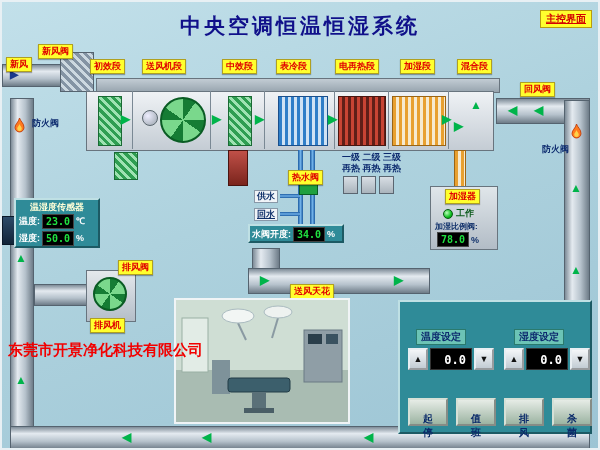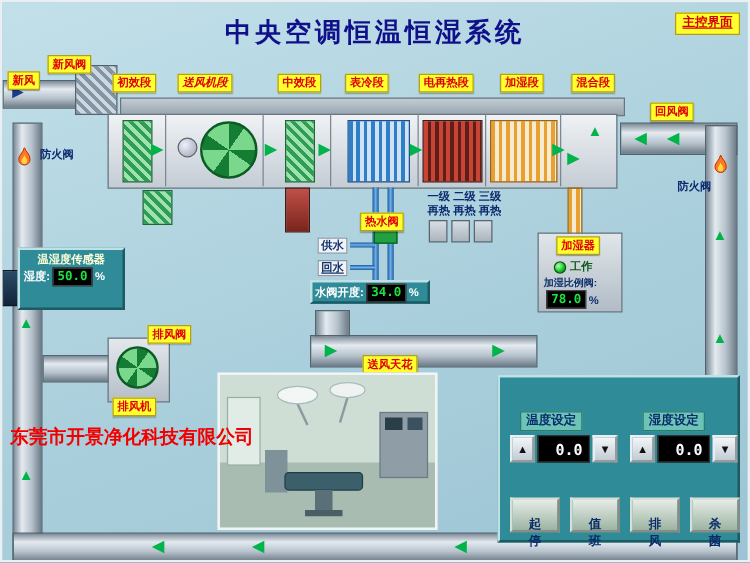--- a/index.html
+++ b/index.html
@@ -75,21 +75,21 @@
   <div class="title">中央空调恒温恒湿系统</div>
   <button class="mainbtn">主控界面</button>
 
   <div class="duct-h" style="left:0;top:62px;width:62px;height:23px;"></div>
   <div class="damper" style="left:58px;top:50px;width:32px;height:38px;"></div>
   <span class="chip" style="left:36px;top:42px;">新风阀</span>
   <span class="chip" style="left:4px;top:55px;">新风</span>
   <span class="arrow" style="left:8px;top:67px;font-size:11px;color:#1a3a8c;">▶</span>
 
   <span class="chip" style="left:88px;top:57px;">初效段</span>
-  <span class="chip" style="left:140px;top:57px;font-style:italic;">送风机段</span>
+  <span class="chip" style="left:140px;top:57px;">送风机段</span>
   <span class="chip" style="left:220px;top:57px;">中效段</span>
   <span class="chip" style="left:274px;top:57px;">表冷段</span>
   <span class="chip" style="left:333px;top:57px;">电再热段</span>
   <span class="chip" style="left:398px;top:57px;">加湿段</span>
   <span class="chip" style="left:455px;top:57px;">混合段</span>
 
   <div class="ahu-top" style="left:94px;top:76px;width:402px;height:13px;"></div>
   <div class="ahu-front" style="left:84px;top:89px;width:406px;height:58px;"></div>
   <div class="divider" style="left:130px;top:89px;height:58px;"></div>
   <div class="divider" style="left:208px;top:89px;height:58px;"></div>
@@ -181,20 +181,25 @@
     <div style="position:absolute;left:4px;top:34px;color:#10306a;font:bold 8px 'Liberation Sans',sans-serif;">加湿比例阀:</div>
     <div style="position:absolute;left:6px;top:45px;display:flex;align-items:center;gap:2px;">
       <span class="display">78.0</span>
       <span style="color:#10306a;font:bold 9px 'Liberation Sans',sans-serif;">%</span>
     </div>
   </div>
 
   <div class="abs" style="left:0;top:214px;width:13px;height:27px;background:linear-gradient(#2c4a68,#122438);border:1px solid #0a1828;z-index:6;"></div>
   <div class="panel" style="left:12px;top:196px;width:86px;height:50px;">
     <div class="sp-title">温湿度传感器</div>
+    <div class="sp-row">
+      <span class="sp-label">温度:</span>
+      <span class="display">23.0</span>
+      <span class="sp-unit">℃</span>
+    </div>
     <div class="sp-row">
       <span class="sp-label">湿度:</span>
       <span class="display">50.0</span>
       <span class="sp-unit">%</span>
     </div>
   </div>
 
   <div class="duct-h" style="left:32px;top:282px;width:54px;height:22px;"></div>
   <span class="chip" style="left:116px;top:258px;">排风阀</span>
   <div class="abs" style="left:84px;top:268px;width:48px;height:50px;background:linear-gradient(#e4e8ec,#b4bec8);border:1px solid #68747e;z-index:5;"></div>

